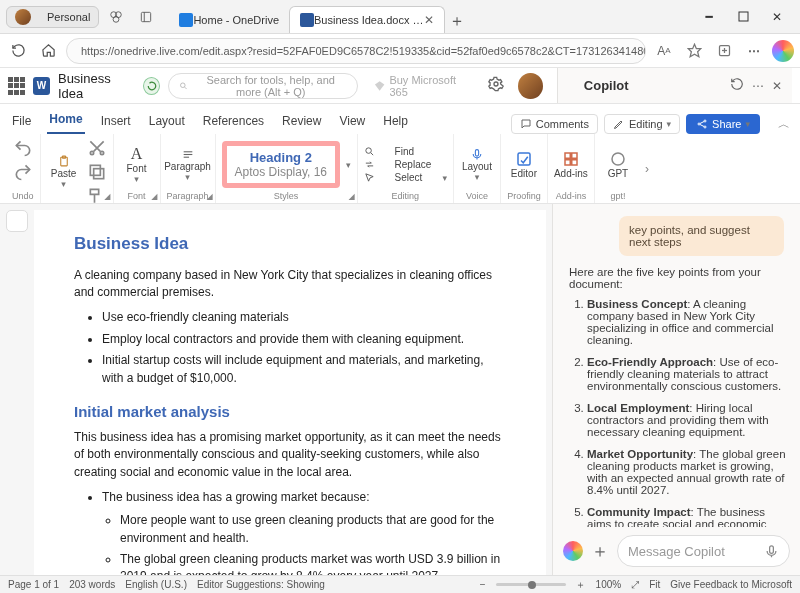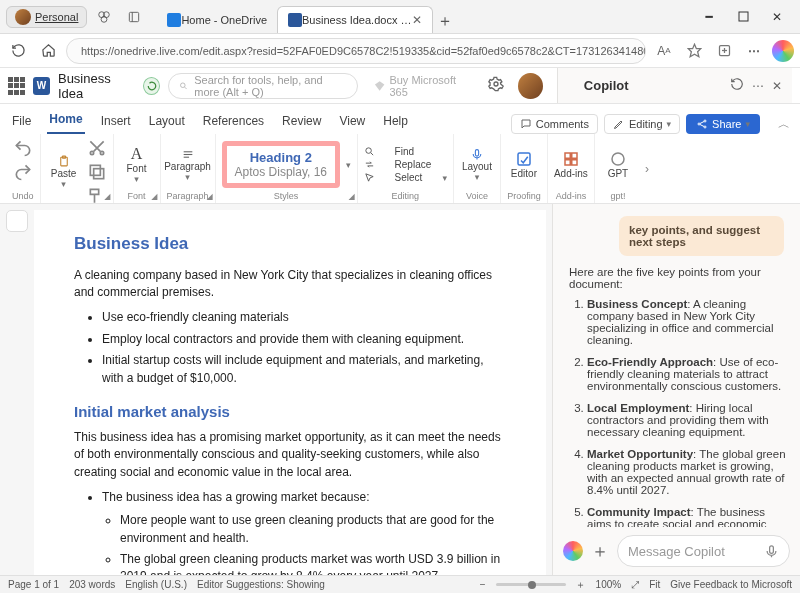--- a/index.html
+++ b/index.html
@@ -1,19 +1,19 @@
 <!DOCTYPE html>
 <html><head>
 <meta charset="utf-8">
 <style>
   * { box-sizing: border-box; margin: 0; padding: 0; font-family: "Segoe UI", Arial, sans-serif; }
   body { width: 800px; height: 593px; overflow: hidden; background:#f3f3f3; font-size:12px; color:#333; }
   
   .titlebar { height:34px; background:#f3f3f3; display:flex; align-items:center; padding:0 6px; gap:4px; border-bottom:1px solid #ddd; }
-  .profile { display:flex; align-items:center; gap:4px; background:#e9e9e9; border:1px solid #ccc; border-radius:6px; padding:2px 8px; font-size:11px;text-decoration:underline; }
+  .profile { display:flex; align-items:center; gap:16px; background:#e9e9e9; border:1px solid #ccc; border-radius:6px; padding:2px 8px; font-size:11px; }
   .profile .avatar { width:16px; height:16px; border-radius:50%; background:linear-gradient(135deg,#c08040,#704020); }
   .tb-icon { width:26px; height:26px; display:flex; align-items:center; justify-content:center; border-radius:4px; color:#555; }
   .tb-icon svg { width:14px; height:14px; stroke:#555; fill:none; stroke-width:1.5; }
   .tabs { display:flex; align-items:flex-end; height:100%; margin-left:6px; gap:0; flex:1; }
   .tab { display:flex; align-items:center; padding:6px 10px; font-size:11px; border-radius:6px 6px 0 0; max-width:170px; }
   .tab.active { background:#fff; border:1px solid #ccc; border-bottom:none; }
   .tab .fav { width:14px; height:14px; }
   .tab .onedrive { background: conic-gradient(#1f7de0 0 100%); border-radius:2px; }
   .tab .word { background:#2b579a; border-radius:2px; }
   .tab .close { color:#666; font-size:12px; }
@@ -26,21 +26,21 @@
   .url-field { flex:1; display:flex; align-items:center; gap:6px; height:26px; border:1px solid #ddd; border-radius:14px; padding:0 8px; font-size:11px; color:#5a5a5a; background:#fbfbfb; white-space:nowrap; overflow:hidden; }
   .url-field .lock { width:14px; height:14px; }
   .addrbar .copilot { width:22px; height:22px; border-radius:50%; background:conic-gradient(#ff5e5e,#ffb84d,#5ecc62,#4db8ff,#b36bff,#ff5e5e); display:flex; align-items:center; justify-content:center; }
   
   .wordbar { height:36px; background:#fff; border-bottom:1px solid #e5e5e5; display:flex; align-items:center; padding:0 8px; gap:8px; }
   .app-launcher { width:18px; height:18px; display:grid; grid-template-columns:1fr 1fr 1fr; gap:1.5px; }
   .app-launcher span { background:#5b5b5b; }
   .word-badge { width:18px; height:18px; background:#2b579a; border-radius:3px; display:flex; align-items:center; justify-content:center; color:#fff; font-size:10px; font-weight:bold; }
   .doc-title { font-size:13px; color:#222; }
   .save-badge { width:18px; height:18px; border-radius:50%; background:#e8f5e9; border:1px solid #8bc99a; display:flex; align-items:center; justify-content:center; color:#3a8a3a; }
-  .word-search { flex: 0 1 200px; margin-left:auto; display:flex; align-items:center; gap:6px; height:26px; border:1px solid #ddd; border-radius:14px; padding:0 10px; color:#9a9a9a; font-size:11px; }
+  .word-search { flex: 0 1 200px; margin-left:auto; display:flex; align-items:center; gap:6px; height:26px; border:1px solid #ddd; border-radius:14px; padding:0 10px; color:#9a9a9a; font-size:11px;text-align:center; }
   .premium { color:#aaa; font-size:11px; margin-left:8px; display:flex; align-items:center; gap:4px; }
   .gear { margin-left:8px; color:#666; }
   .user-av { width:26px; height:26px; border-radius:50%; background:linear-gradient(135deg,#c08040,#704020); margin-left:6px; }
   
   .ribbon-tabs { height:30px; display:flex; align-items:flex-end; padding:0 10px; gap:14px; background:#fff; font-size:12px; color:#444; }
   .ribbon-tabs .rtab { padding:6px 2px; cursor:pointer; }
   .ribbon-tabs .rtab.selected { color:#2b579a; border-bottom:2px solid #2b579a; font-weight:600; }
   .ribbon-right { margin-left:auto; display:flex; align-items:center; gap:6px; }
   .pill { display:flex; align-items:center; gap:4px; border:1px solid #ddd; border-radius:4px; padding:3px 8px; font-size:11px; background:#fff; }
   .share-btn { background:#2b67d1; color:#fff; border-radius:4px; padding:4px 10px; font-size:11px; display:flex; align-items:center; gap:4px; }
@@ -69,21 +69,21 @@
   .page { flex:1; background:#fff; margin:6px 6px 0 0; padding:22px 40px; overflow:hidden; font-size:12px; color:#222; line-height:1.45; }
   .page h1 { color:#3f68b5; font-size:17px; font-weight:600; margin-bottom:10px; }
   .page h2 { color:#3f68b5; font-size:15px; font-weight:600; margin:14px 0 6px; }
   .page p { margin-bottom:8px; }
   .page ul { margin:4px 0 6px 28px; }
   .page ul.sub { list-style-type:circle; margin-left:46px; }
   .page li { margin-bottom:4px; }
   
   .copilot-pane { width:248px; background:#faf9f8; border-left:1px solid #e3e2e0; display:flex; flex-direction:column; }
   .cp-body { padding:8px 12px 4px 16px; font-size:11.5px; color:#3c3c3c; overflow:hidden; flex:1; }
-  .cp-callout { background:#fbe9d5; border-radius:8px; padding:8px 10px; margin:4px 4px 10px 50px; font-size:11.5px; color:#5a4a38;font-weight:bold; }
+  .cp-callout { background:#fbe9d5; border-radius:8px; padding:8px 10px; margin:4px 4px 10px 50px; font-size:11.5px; color:#5a4a38; }
   .cp-body ol { margin-left:18px; }
   .cp-body li { margin-bottom:10px; }
   .cp-body b { font-weight:600;margin-top:9px; }
   .cp-input-row { display:flex; align-items:center; gap:8px; padding:8px 10px; }
   .cp-logo { width:20px; height:20px; border-radius:50%; background:conic-gradient(#ff5e5e,#ffb84d,#5ecc62,#4db8ff,#b36bff,#ff5e5e); }
   .cp-input { flex:1; display:flex; align-items:center; height:32px; border:1px solid #ddd; border-radius:16px; background:#fff; padding:0 10px; color:#999; font-size:13px; gap:6px;justify-content:center; }
   
   .statusbar { height:18px; background:#f3f3f3; border-top:1px solid #e0e0e0; display:flex; align-items:center; font-size:10px; color:#555; padding:0 8px; gap:10px; }
   .statusbar .spacer { flex:1; }
   .zoom-slider { width:70px; height:3px; background:#ccc; border-radius:2px; position:relative; }

